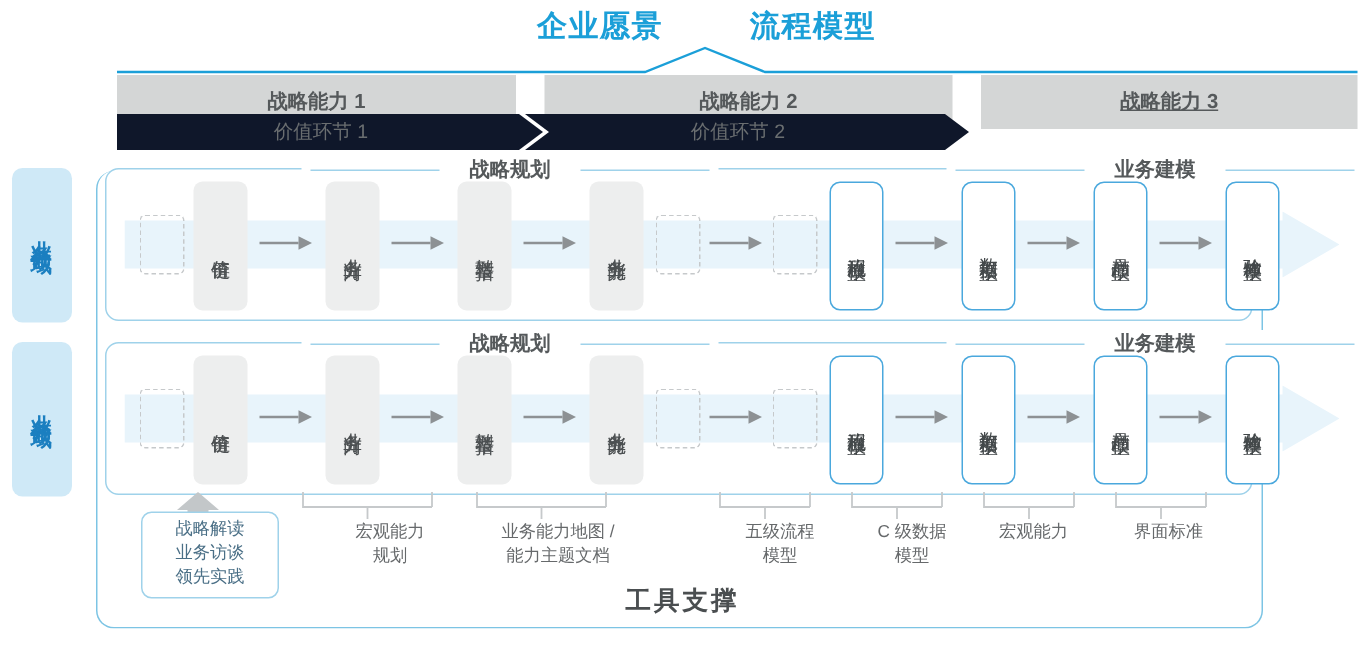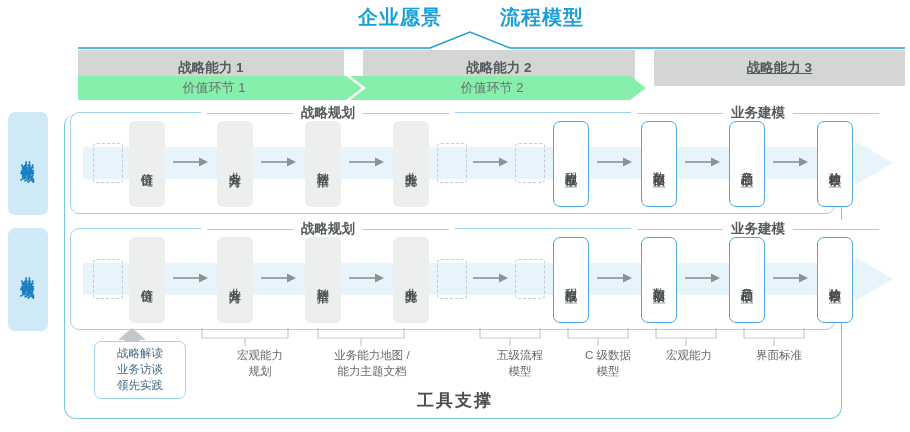--- a/index.html
+++ b/index.html
@@ -31,21 +31,21 @@
     flex: 1; background: #d4d6d6; display: flex; align-items: center;
     justify-content: center; font-size: 13.5px; font-weight: bold; color: #55595b;
   }
   .cap-cell.c1 { flex: 0 0 266px; }
   .cap-cell.c2 { flex: 0 0 272px; }
   .cap-cell.c3 { flex: 1; text-decoration: underline; }
 
   
   .stage-row { position: absolute; left: 78px; top: 76px; width: 827px; height: 24px; }
   .stage {
-    position: absolute; top: 0; height: 24px; background: #86efac;
+    position: absolute; top: 0; height: 24px; background: #0f172a;
     display: flex; align-items: center; justify-content: center;
     font-size: 13px; color: #6a6e70;
   }
   .stage span { position: relative; left: -6px; }
   .s1 { left: 0; width: 284px; clip-path: polygon(0 0, 268px 0, 284px 50%, 268px 100%, 0 100%); }
   .s2 { left: 272px; width: 296px; clip-path: polygon(0 0, 280px 0, 296px 50%, 280px 100%, 0 100%, 16px 50%); }
   .s3 { left: 556px; width: 271px; clip-path: polygon(0 0, 255px 0, 271px 50%, 255px 100%, 0 100%, 16px 50%); }
 
   
   .side-label {
@@ -68,21 +68,21 @@
 
   
   .band {
     position: absolute; left: 12px; top: 28px; height: 44px; width: 810px;
     pointer-events: none;
   }
 
   
   .sec-cap {
     position: absolute; height: 18px; display: flex; align-items: center;
-    justify-content: center; gap: 8px; font-size: 13.5px; font-weight: bold;
+    justify-content: center; gap: 20px; font-size: 13.5px; font-weight: bold;
     color: #55595b; background: #ffffff; padding: 0 6px; white-space: nowrap;
   }
   .sec-cap .rule { display: block; width: 86px; height: 1px; background: #9fd2ea; }
   .sec-cap.left  { left: 130px; top: -9px; }
   .sec-cap.right { left: 560px; top: -9px; }
 
   
   .node {
     position: absolute; top: 8px; width: 36px; height: 86px;
     display: flex; align-items: center; justify-content: center;

